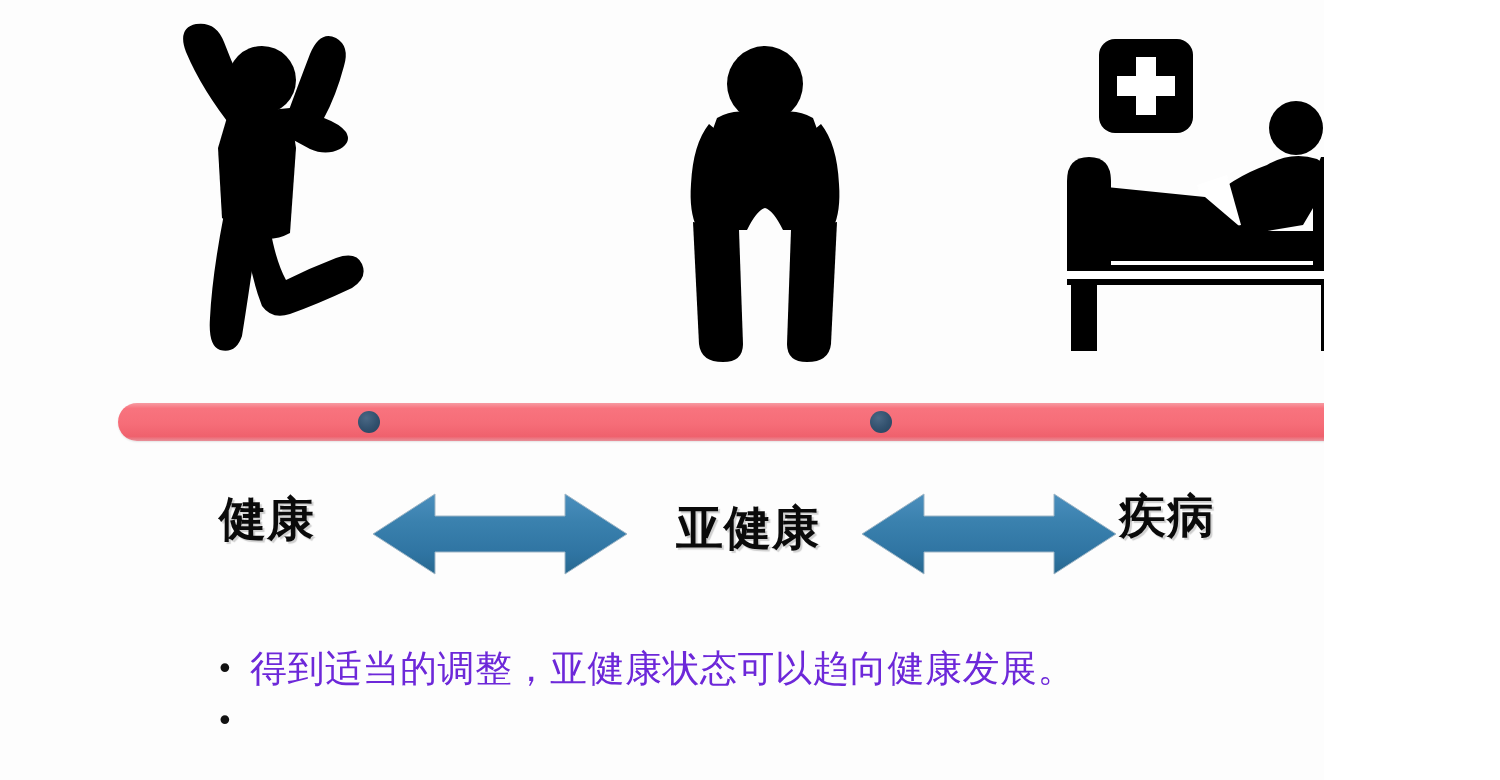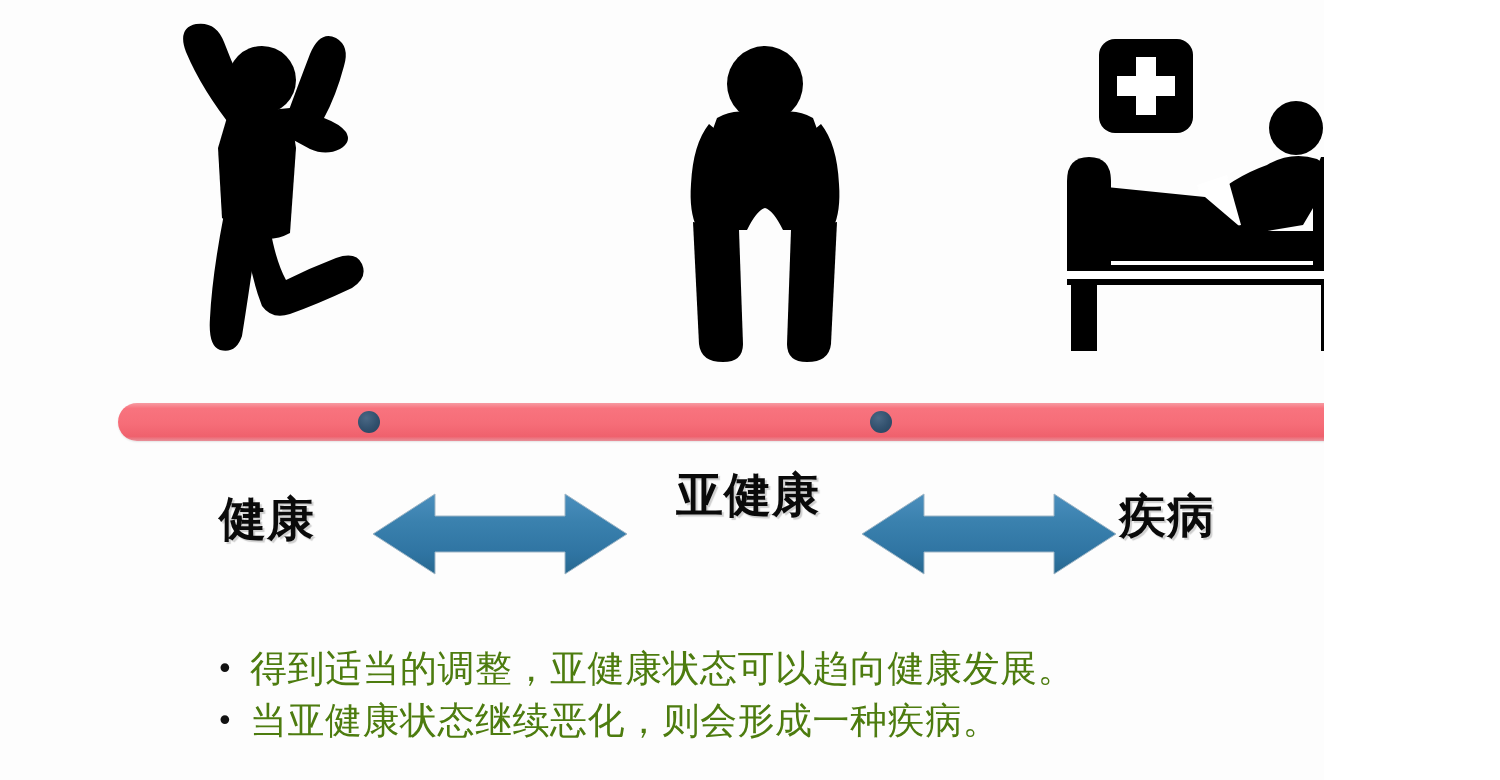--- a/index.html
+++ b/index.html
@@ -62,21 +62,21 @@
     font-family: "DejaVu Sans", "Liberation Sans", sans-serif;
     font-weight: bold;
     font-size: 47px;
     line-height: 1;
     color: #0a0a0a;
     letter-spacing: 1px;
     white-space: nowrap;
     text-shadow: 2px 2px 1px rgba(150,150,150,0.45);
   }
   #label-health    { left: 219px;  top: 495px; }
-  #label-subhealth { left: 676px;  top: 471px; }
+  #label-subhealth { left: 676px;  top: 504px; }
   #label-disease   { left: 1119px; top: 492px; }
 
   
   .double-arrow {
     position: absolute;
     height: 88px;
   }
   #arrow-left  { left: 373px; top: 490px; width: 254px; }
   #arrow-right { left: 862px; top: 490px; width: 254px; }
   .double-arrow svg { display: block; width: 100%; height: 100%; }
@@ -98,21 +98,21 @@
     flex: 0 0 34px;
     font-size: 30px;
     line-height: 46px;
     color: #111;
     text-align: left;
   }
   .bullet-text {
     font-family: "DejaVu Sans", "Liberation Sans", sans-serif;
     font-size: 37px;
     line-height: 46px;
-    color: #4d7c0f;
+    color: #6d28d9;
     letter-spacing: 0.5px;
     white-space: nowrap;
   }
 </style>
 </head>
 <body>
 
 <div id="stage">
 
   <div class="icon-figure" id="fig-healthy">
@@ -229,17 +229,16 @@
     </svg>
   </div>
 
   <div id="bullet-list">
     <div class="bullet-row">
       <span class="bullet-mark">•</span>
       <span class="bullet-text">得到适当的调整，亚健康状态可以趋向健康发展。</span>
     </div>
     <div class="bullet-row">
       <span class="bullet-mark">•</span>
-      <span class="bullet-text">当亚健康状态继续恶化，则会形成一种疾病。</span>
     </div>
   </div>
 
 </div>
 
 </body></html>

